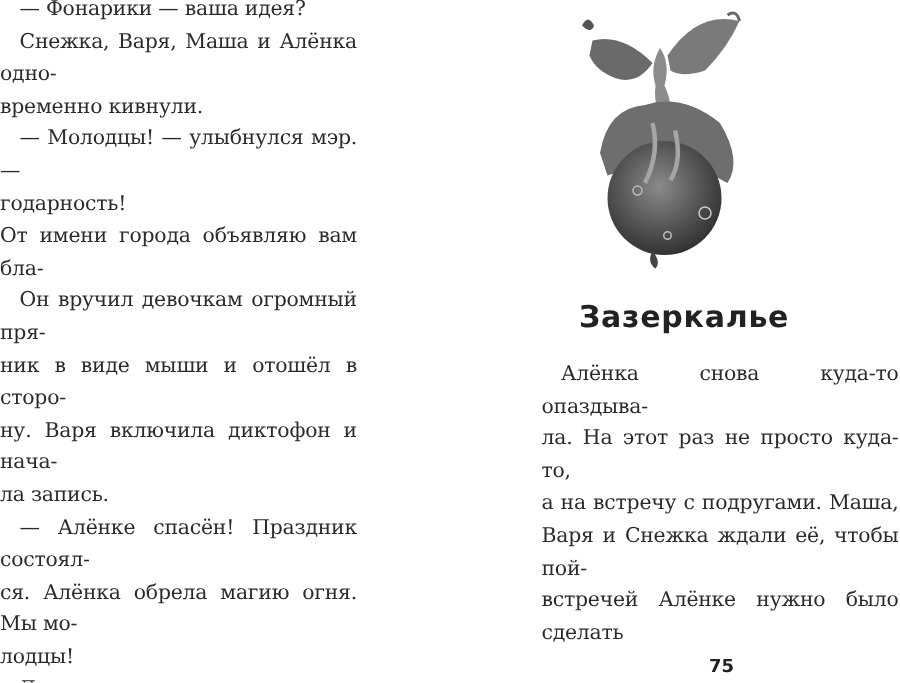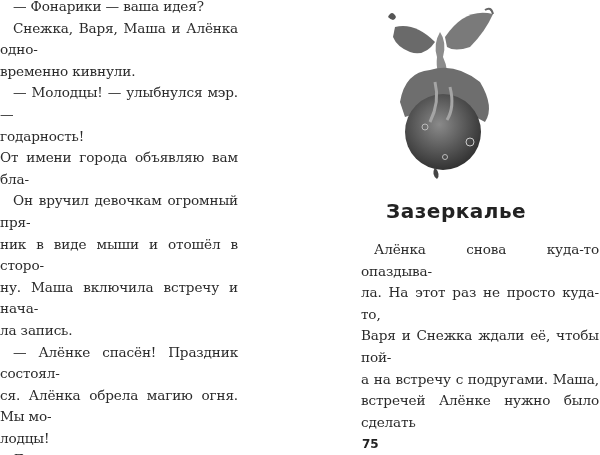--- a/index.html
+++ b/index.html
@@ -6,37 +6,37 @@
   body { width:600px; height:455px; position:relative; overflow:hidden; font-family:"DejaVu Serif","Liberation Serif",serif; color:#2a2a2a; }
   .page { position:absolute; top:0; height:408px; }
   .left { left:0; width:300px; }
   .right { left:300px; width:300px; }
   .col { position:absolute; font-size:13.6px; line-height:21.6px; letter-spacing:-0.15px; }
   .left .col { left:0; top:-4px; width:238px; }
   .right .col { left:61px; top:239px; width:238px; }
   .col p { margin:0; text-align:justify; text-align-last:left; }
   .col p.ind { text-indent:13px; }
   .heading { position:absolute; left:86px; top:199px; width:150px; text-align:left; font-family:"DejaVu Sans","Liberation Sans",sans-serif; font-weight:bold; font-size:20px; letter-spacing:0.5px; color:#222; }
-  .pagenum { position:absolute; left:0; top:437px; width:300px; padding-left:62px; box-sizing:border-box; font-family:"DejaVu Sans","Liberation Sans",sans-serif; font-weight:bold; font-size:12px; color:#222; }
+  .pagenum { position:absolute; left:0; top:437px; width:300px; text-align:center; padding-left:62px; box-sizing:border-box; font-family:"DejaVu Sans","Liberation Sans",sans-serif; font-weight:bold; font-size:12px; color:#222; }
   .illustration { position:absolute; left:85px; top:2px; width:115px; height:178px; }
 </style>
 </head>
 <body>
 
 <div class="page left">
   <div class="col">
     <p class="ind">— Фонарики — ваша идея?</p>
     <p class="ind">Снежка, Варя, Маша и Алёнка одно-</p>
     <p>временно кивнули.</p>
     <p class="ind">— Молодцы! — улыбнулся мэр. —</p>
     <p>годарность!</p>
     <p>От имени города объявляю вам бла-</p>
     <p class="ind">Он вручил девочкам огромный пря-</p>
     <p>ник в виде мыши и отошёл в сторо-</p>
-    <p>ну. Маша включила встречу и нача-</p>
+    <p>ну. Варя включила диктофон и нача-</p>
     <p>ла запись.</p>
     <p class="ind">— Алёнке спасён! Праздник состоял-</p>
     <p>ся. Алёнка обрела магию огня. Мы мо-</p>
     <p>лодцы!</p>
     <p class="ind" style="text-align-last:justify">Девочки радостно засмеялись.</p>
 
   </div>
 </div>
 
 <div class="page right">
@@ -64,20 +64,20 @@
     <circle cx="40" cy="125" r="3" fill="none" stroke="#bbb" stroke-width="1"></circle>
     <circle cx="60" cy="155" r="2.5" fill="none" stroke="#bbb" stroke-width="1"></circle>
     <path d="M50 80 Q55 100 45 120 M65 85 Q70 105 62 118" stroke="#a5a5a5" fill="none" stroke-width="3"></path>
   </svg>
 
   <div class="heading">Зазеркалье</div>
 
   <div class="col">
     <p class="ind" style="text-align-last:justify">Алёнка снова куда-то опаздыва-</p>
     <p style="text-align-last:justify">ла. На этот раз не просто куда-то,</p>
+    <p style="text-align-last:justify">а на встречу с подругами. Маша,</p>
     <p>Варя и Снежка ждали её, чтобы пой-</p>
-    <p style="text-align-last:justify">а на встречу с подругами. Маша,</p>
     <p>встречей Алёнке нужно было сделать</p>
 
   </div>
 
   <div class="pagenum">75</div>
 </div>
 
 </body></html>

